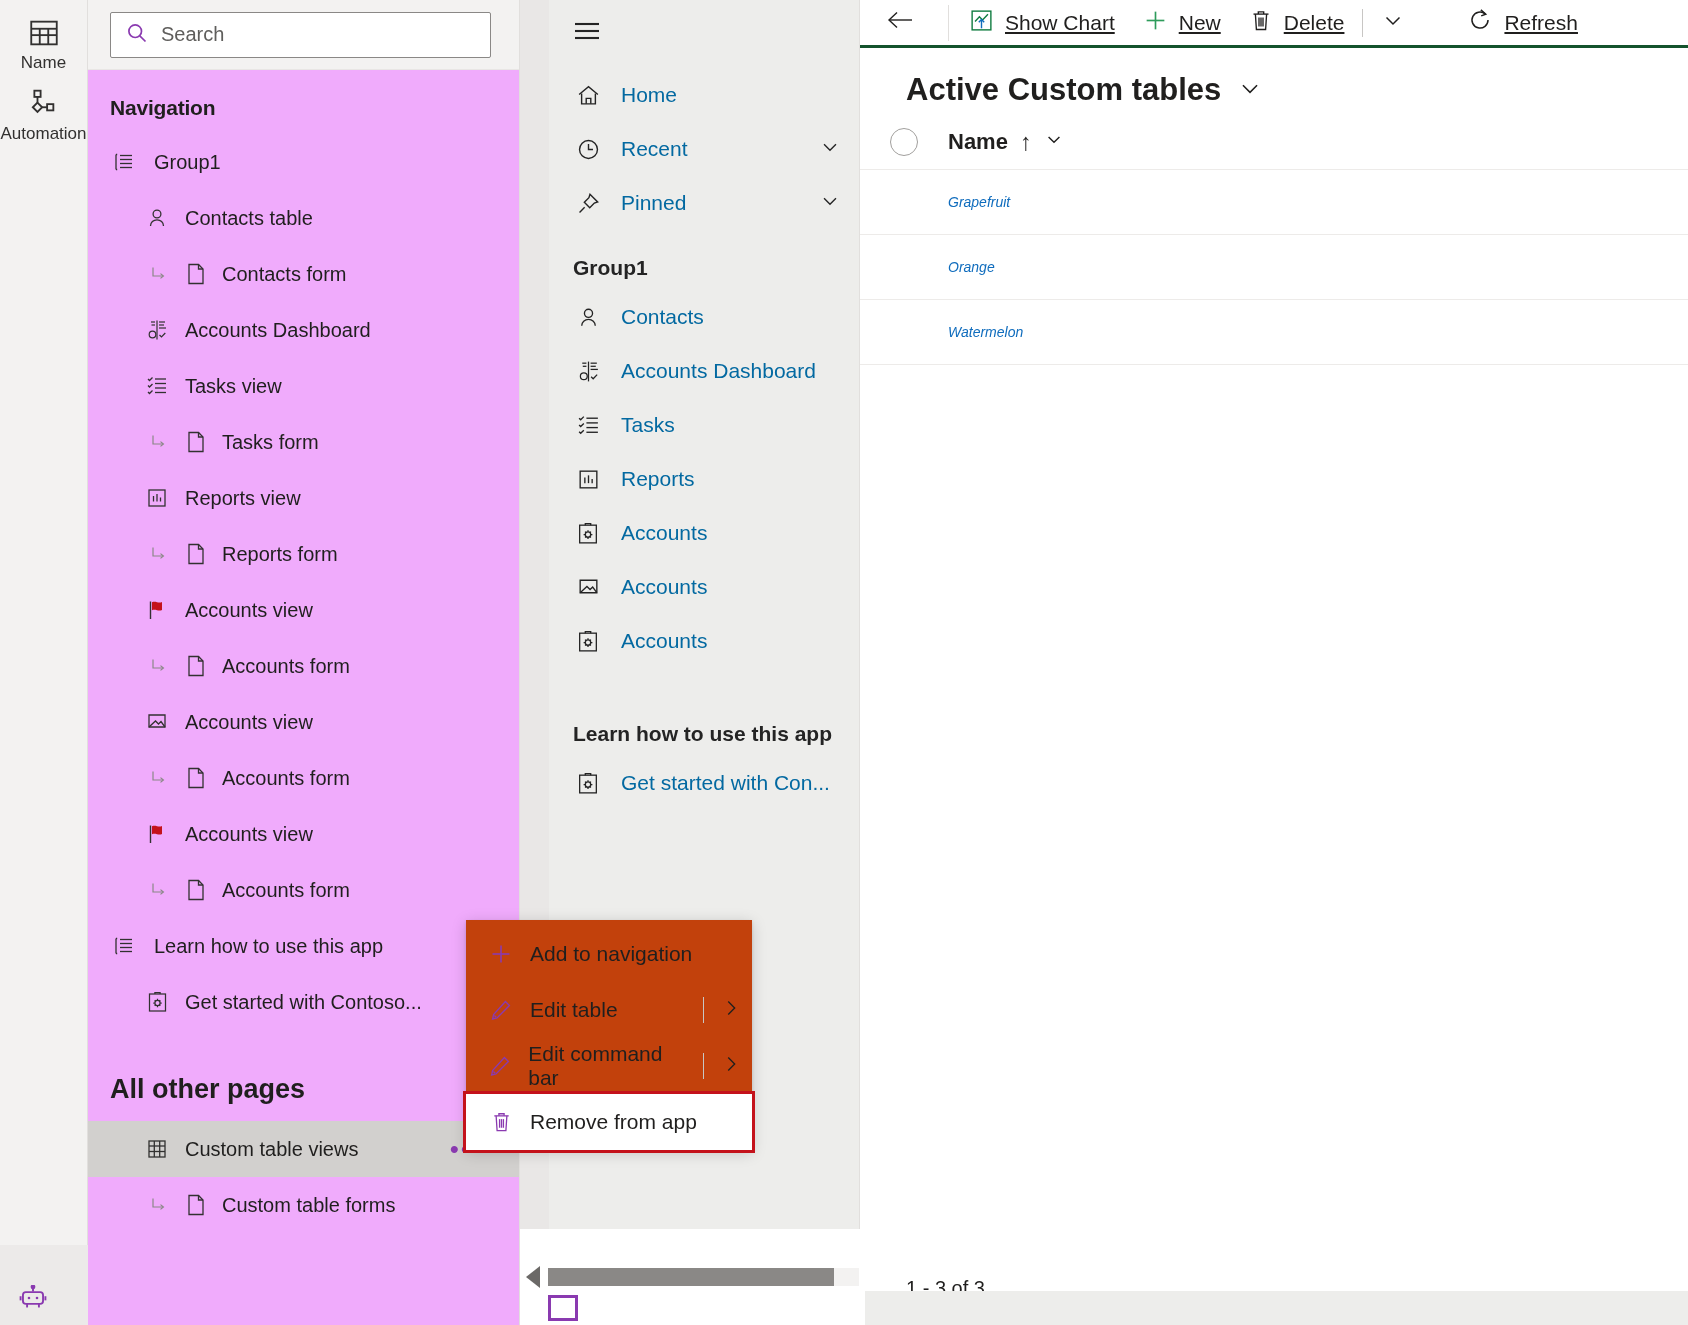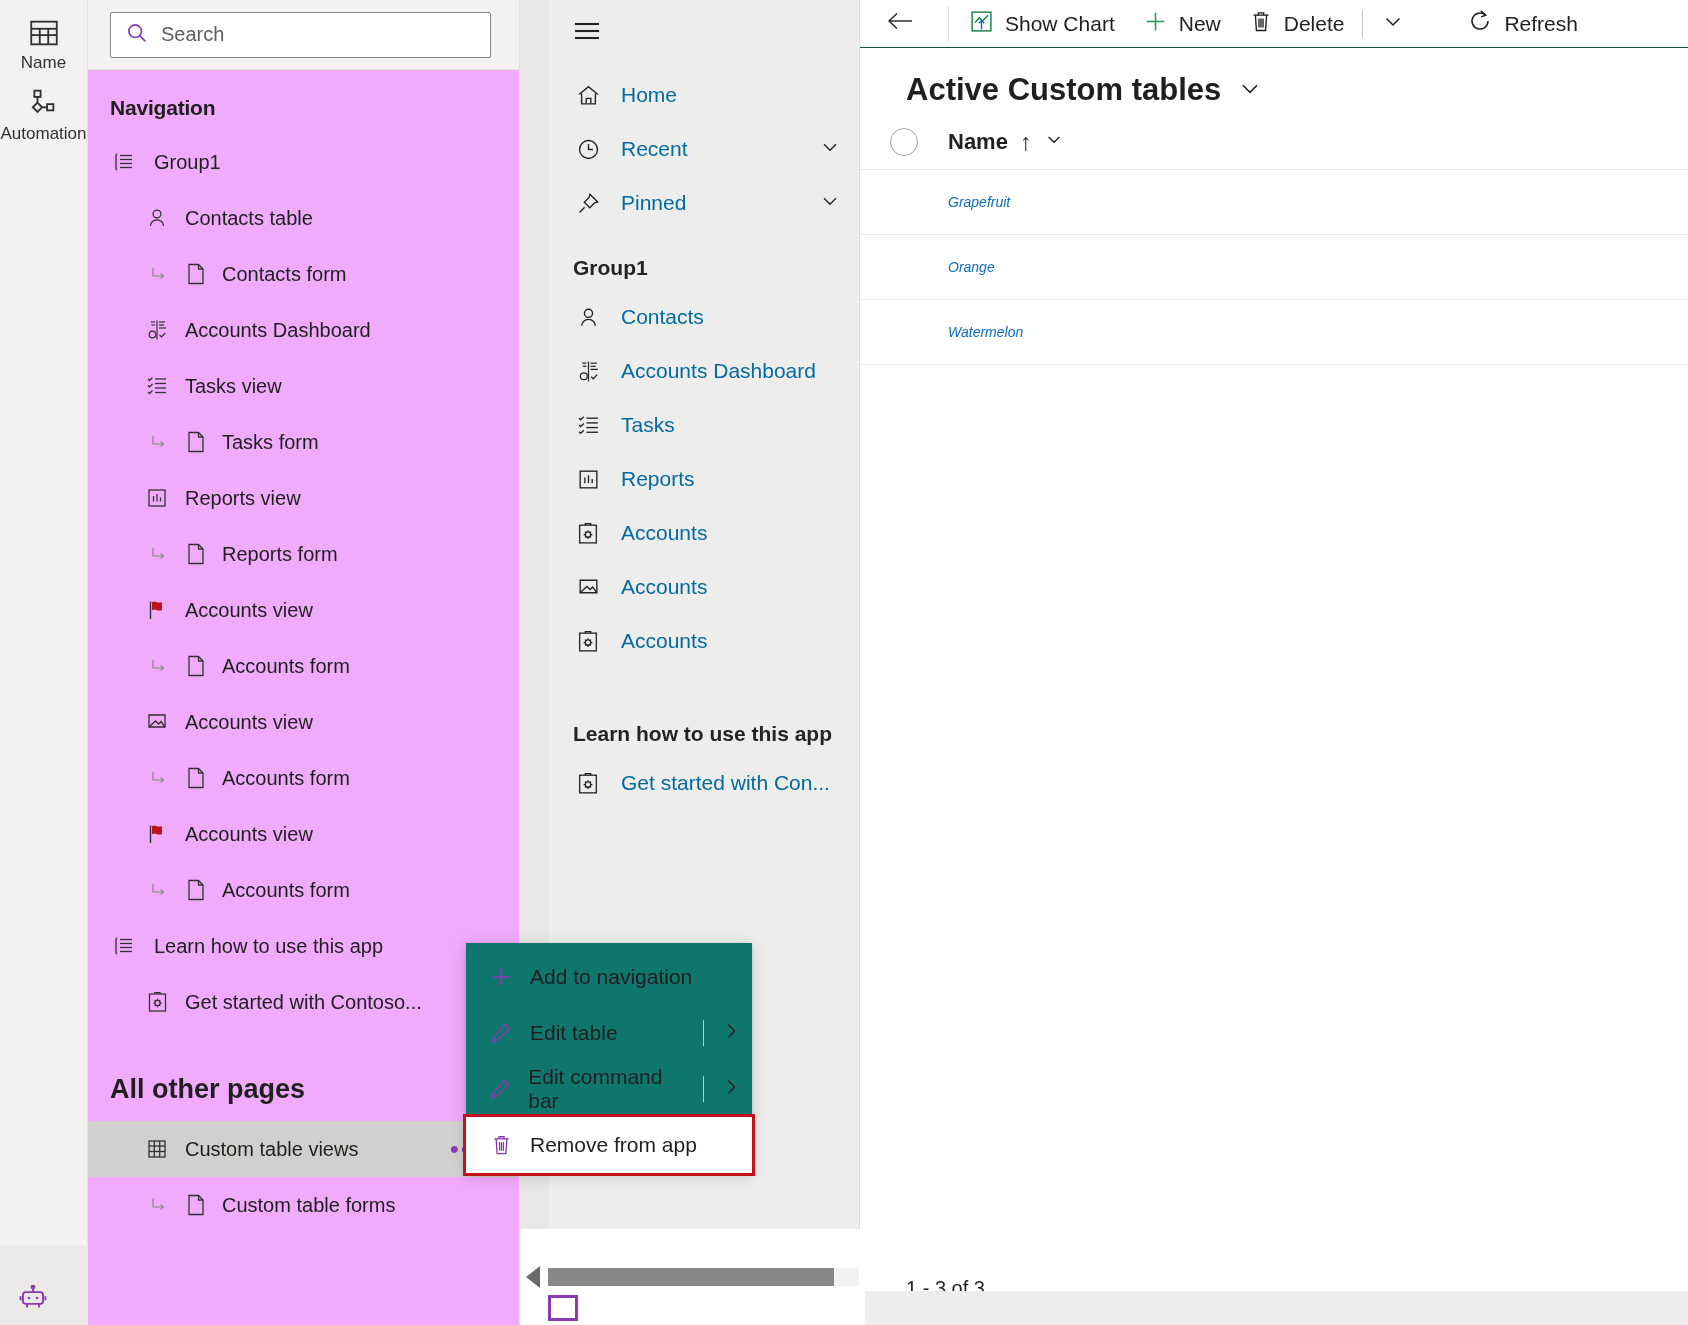--- a/index.html
+++ b/index.html
@@ -114,21 +114,22 @@
   .mid-head.spaced { padding-top: 54px; }
 
   
   .content {
     flex: 1; height: 1325px; background: #ffffff; position: relative;
     display: flex; flex-direction: column;
   }
   .cmdbar {
     height: 48px; min-height: 48px; display: flex; align-items: center;
     gap: 0; padding-left: 8px; background: #ffffff;
-    border-bottom: 1px solid #14532d;
+    border-bottom: 3px solid #14532d;
+    text-decoration: underline;
   }
   .cmd {
     display: flex; align-items: center; gap: 11px;
     padding: 0 14px; height: 44px; cursor: pointer;
     font-size: 21px; color: #201f1e; white-space: nowrap;
   }
   .cmd-back { padding: 0 22px 0 18px; }
   .cmd-sep { width: 1px; height: 28px; background: #c8c6c4; margin: 0 4px; }
   .cmd-divider-v { width: 1px; height: 36px; background: #e1dfdd; margin: 0 6px 0 12px; }
 
@@ -156,22 +157,22 @@
     position: absolute; left: 0; bottom: 25px; width: 100%;
     padding-left: 46px; font-size: 20px; color: #201f1e;
   }
   .content-bottom-strip {
     position: absolute; left: 0; bottom: 0; width: 100%; height: 34px;
     background: #ededeb;
   }
 
   
   .ctxmenu {
-    position: absolute; left: 466px; top: 943px; width: 286px;
-    background: #0f766e; box-shadow: 0 3.2px 14px rgba(0,0,0,.18), 0 0.6px 3px rgba(0,0,0,.12);
+    position: absolute; left: 466px; top: 920px; width: 286px;
+    background: #c2410c; box-shadow: 0 3.2px 14px rgba(0,0,0,.18), 0 0.6px 3px rgba(0,0,0,.12);
     z-index: 40; padding: 6px 0 0 0;
   }
   .ctxitem {
     display: flex; align-items: center; height: 56px; padding: 0 10px 0 22px;
     font-size: 21px; color: #201f1e; cursor: pointer; gap: 16px;
     position: relative;
   }
   .ctx-ic { width: 26px; display: flex; align-items: center; justify-content: center; }
   .ctx-tail { margin-left: auto; display: flex; align-items: center; gap: 16px; }
   .ctx-vline { width: 1px; height: 26px; background: #c8c6c4; }

